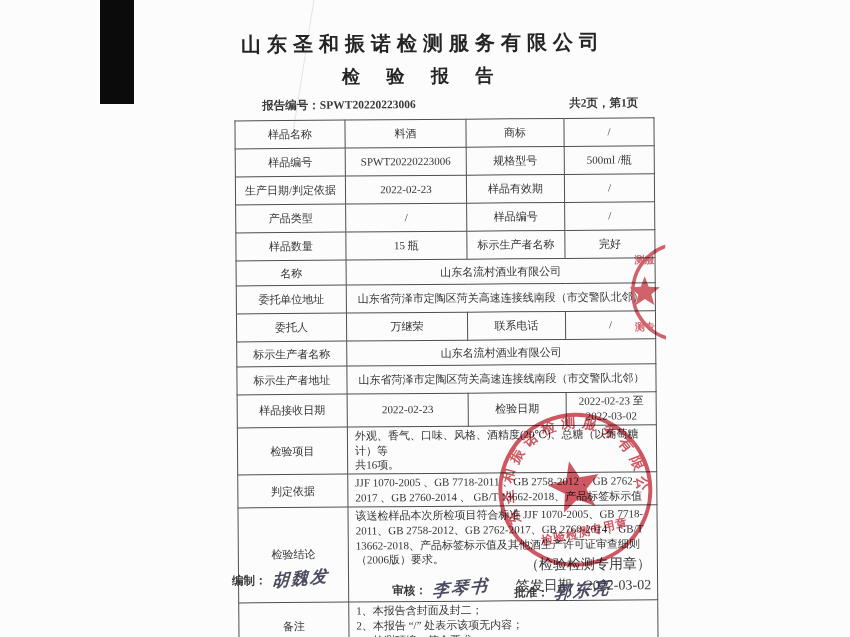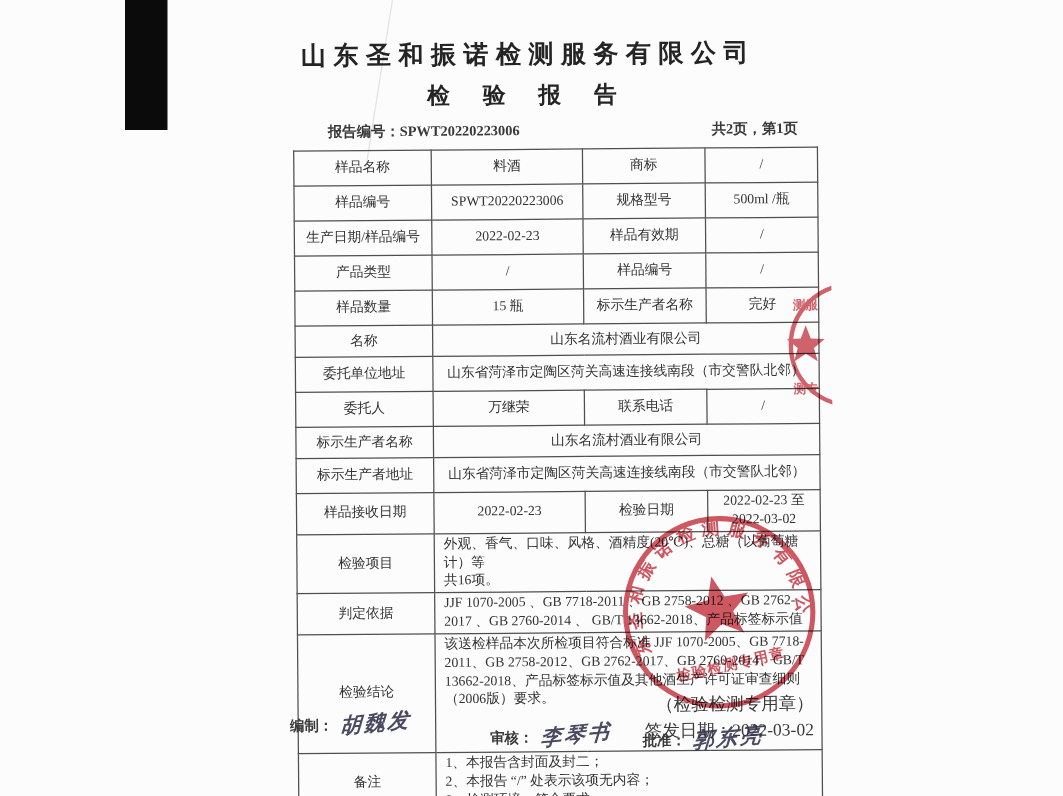--- a/index.html
+++ b/index.html
@@ -29,21 +29,21 @@
   .pre{white-space:pre-line;}
   td.h26{height:25px;} td.h24{height:22px;} td.h30{height:28px;font-family:Liberation Serif, serif;}
   td.concl{height:92px;vertical-align:top;position:relative;}
   td.rem{height:40px;vertical-align:middle;}
   .stamp-note{position:absolute;right:6px;bottom:4px;text-align:right;font-size:14px;line-height:1.5;color:#3a3a3a;}
   .footer-sign{position:absolute;font-size:11.5px;font-weight:bold;color:#3a3a3a;white-space:nowrap;}
   .sig{display:inline-block;font-size:17px;font-weight:bold;font-style:italic;
     color:#31314a;letter-spacing:2px;transform:rotate(-5deg) skewX(-9deg);opacity:.88;margin-left:5px;}
   .round-stamp{position:absolute;left:333px;top:404px;width:162px;height:162px;
     transform:rotate(-12deg);mix-blend-mode:multiply;opacity:.85;}
-  .edge-stamp{position:absolute;left:449px;top:220px;width:57px;height:106px;overflow:hidden;
+  .edge-stamp{position:absolute;left:449px;top:236px;width:57px;height:106px;overflow:hidden;
     mix-blend-mode:multiply;opacity:.8;}
 </style>
 </head>
 <body>
 
 <div class="scan-dark-edge"></div>
 <div class="page-edge-line"></div>
 
 <div class="doc">
 
@@ -69,21 +69,21 @@
       <td>商标</td>
       <td>/</td>
     </tr>
     <tr>
       <td class="h26">样品编号</td>
       <td>SPWT20220223006</td>
       <td>规格型号</td>
       <td>500ml /瓶</td>
     </tr>
     <tr>
-      <td class="h26">生产日期/样品编号</td>
+      <td class="h26">生产日期/判定依据</td>
       <td>2022-02-23</td>
       <td>样品有效期</td>
       <td>/</td>
     </tr>
     <tr>
       <td class="h26">产品类型</td>
       <td>/</td>
       <td>样品编号</td>
       <td>/</td>
     </tr>

